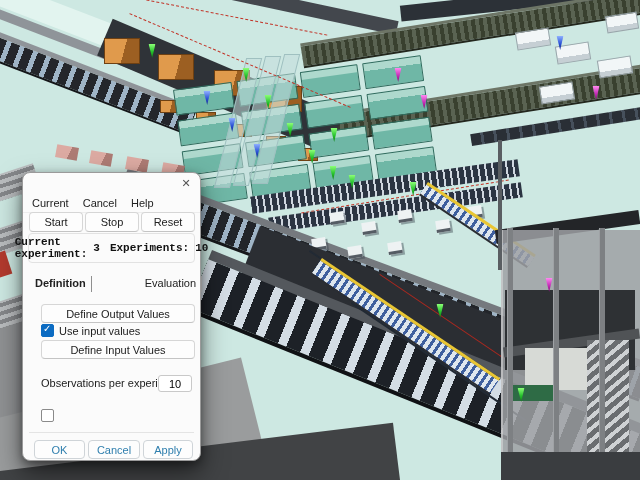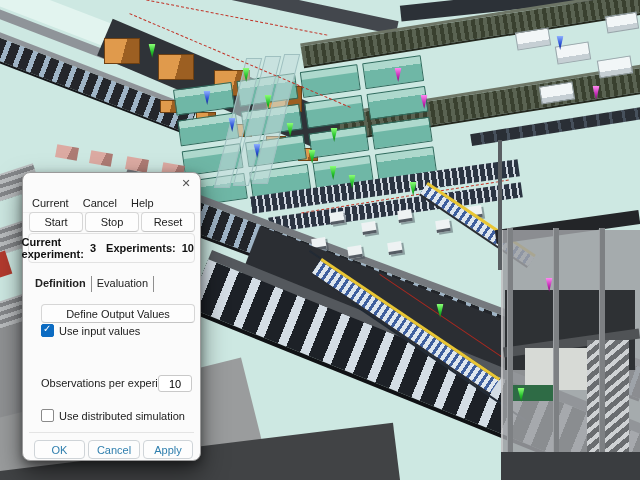--- a/index.html
+++ b/index.html
@@ -49,22 +49,22 @@
     background:linear-gradient(90deg,#d92f20 0 4px,#2a46d8 4px 8px,#e8c818 8px 12px) top/12px 5px no-repeat,
                linear-gradient(90deg,#2a46d8 0 4px,#e8c818 4px 8px,#d92f20 8px 12px) bottom/12px 5px no-repeat;}
   .title{font-size:11px;color:#222;}
   .close{right:6px;top:2px;width:16px;height:16px;display:flex;align-items:center;justify-content:center;
          color:#555;font-size:11px;cursor:default;}
   .menubar{left:0;top:20px;right:0;height:19px;display:flex;align-items:center;gap:14px;
            padding-left:9px;border-bottom:1px solid #ededed;color:#222;}
   .btn{background:#fdfdfd;border:1px solid #d6d6d6;border-bottom-color:#c4c4c4;border-radius:4px;
        display:flex;align-items:center;justify-content:center;font-size:11px;color:#222;}
   .groupbox{left:5px;top:60px;width:165px;height:28px;border:1px solid #e2e2e2;border-radius:4px;
-            display:flex;align-items:center;justify-content:flex-end;gap:6px;font-weight:600;color:#111;}
-  .tabs{left:7px;top:103px;height:16px;display:flex;}
+            display:flex;align-items:center;justify-content:center;gap:6px;font-weight:600;color:#111;font-family:Liberation Mono, monospace;}
+  .tabs{left:7px;top:103px;height:16px;display:flex;gap:48px;}
   .tab{padding:1px 5px 2px;border-right:1px solid #8f8f8f;color:#222;}
   .tab.sel{font-weight:600;}
   .checkbox{width:11px;height:11px;border-radius:2px;border:1px solid #8a8a8a;background:#fff;flex:none;}
   .checkbox.checked{background:var(--accentBlue);border-color:var(--accentBlue);position:relative;}
   .checkbox.checked::after{content:"✓";position:absolute;left:1px;top:-2px;color:#fff;font-size:10px;}
   .cbrow{display:flex;align-items:center;gap:5px;}
   .numfield{left:135px;top:202px;width:32px;height:15px;border:1px solid #c9c9c9;border-radius:3px;
             background:#fff;font-size:11px;text-align:center;font-family:"Liberation Sans",sans-serif;padding:0;}
   .sep{left:6px;top:259px;right:6px;border-top:1px solid #e4e4e4;}
   .fbtn{background:#fdfdfd;border:1px solid #cfd4d8;border-radius:4px;display:flex;align-items:center;
@@ -227,27 +227,27 @@
       <span class="tab">Evaluation</span>
     </div>
 
     <div class="abs btn" style="left:18px;top:131px;width:152px;height:17px">Define Output Values</div>
 
     <div class="abs cbrow" style="left:18px;top:151px">
       <span class="checkbox checked"></span>
       <span>Use input values</span>
     </div>
 
+    <div class="abs btn" style="left:18px;top:167px;width:152px;height:17px">Define Input Values</div>
 
     <div class="abs" style="left:18px;top:204px">Observations per experiment:</div>
     <input class="abs numfield" value="10" style="">
 
     <div class="abs cbrow" style="left:18px;top:236px">
       <span class="checkbox"></span>
-      <span>Use distributed simulation</span>
     </div>
 
     <div class="abs sep"></div>
     <div class="abs fbtn" style="left:11px;top:267px;width:49px;height:17px">OK</div>
     <div class="abs fbtn" style="left:65px;top:267px;width:50px;height:17px">Cancel</div>
     <div class="abs fbtn" style="left:120px;top:267px;width:48px;height:17px">Apply</div>
   </div>
 </div>
 
 </body></html>

